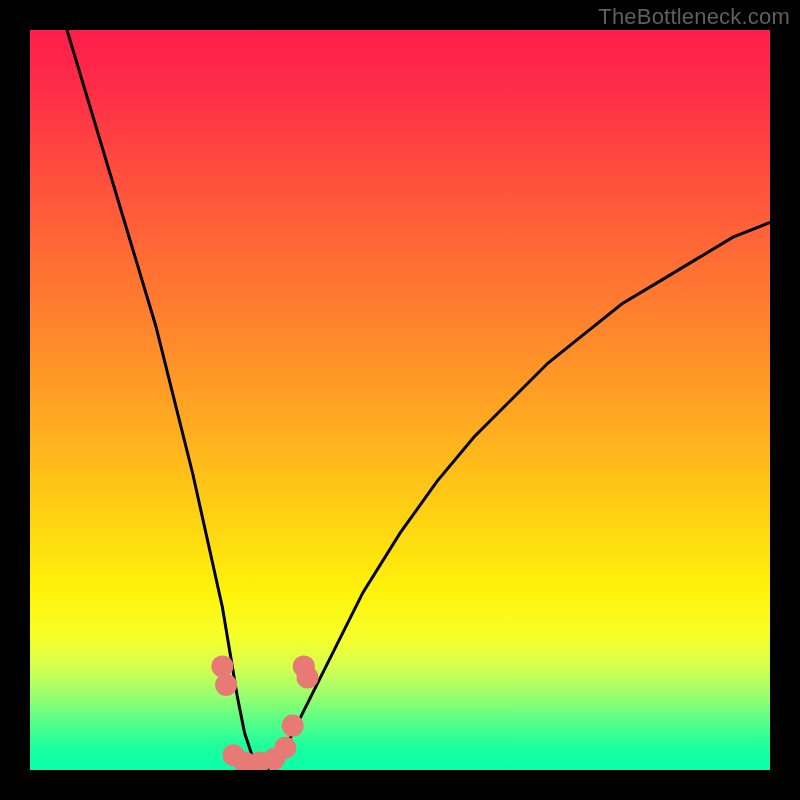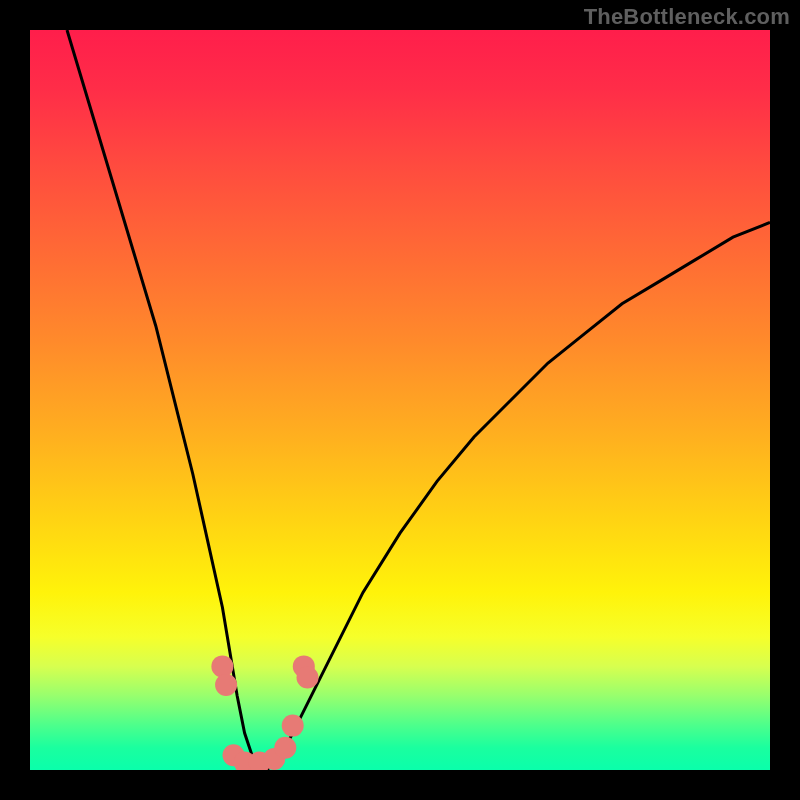--- a/index.html
+++ b/index.html
@@ -42,21 +42,21 @@
       #1aff9f 97%,
       #0affab 100%
     );
   }
   .watermark {
     position: absolute;
     top: 4px;
     right: 10px;
     color: #5f5f5f;
     font-size: 22px;
-    font-weight: 700;
+    font-weight: 400;
     letter-spacing: 0.2px;
   }
   svg.curve {
     position: absolute;
     top: 0;
     left: 0;
     width: 740px;
     height: 740px;
   }
 </style>

